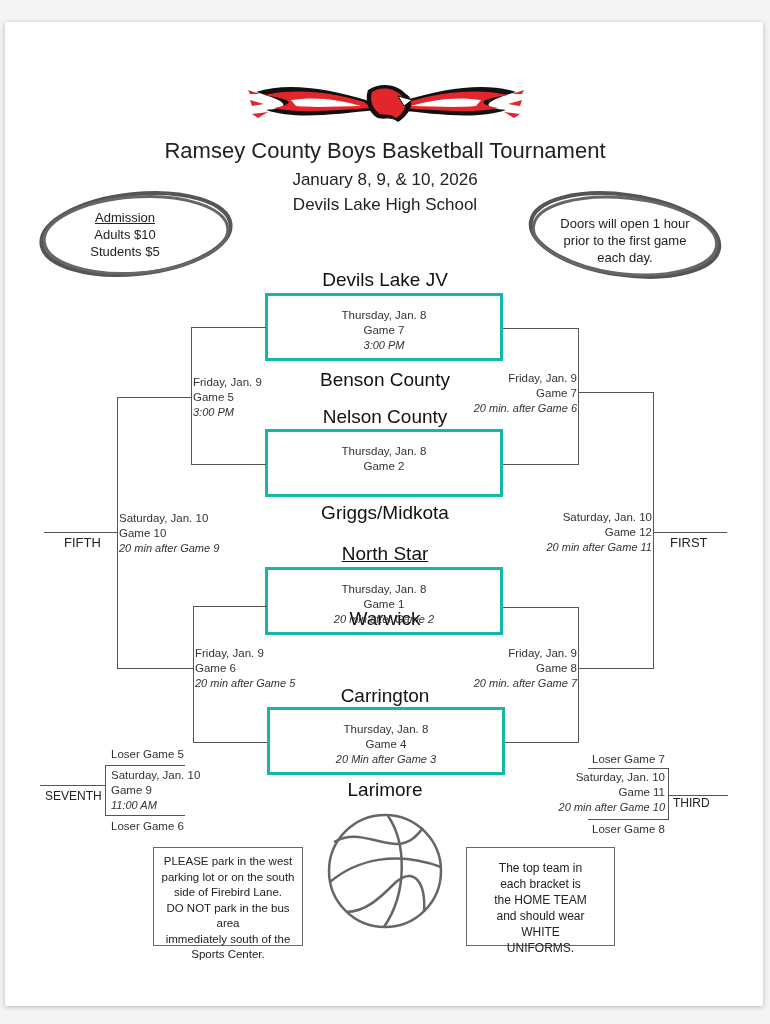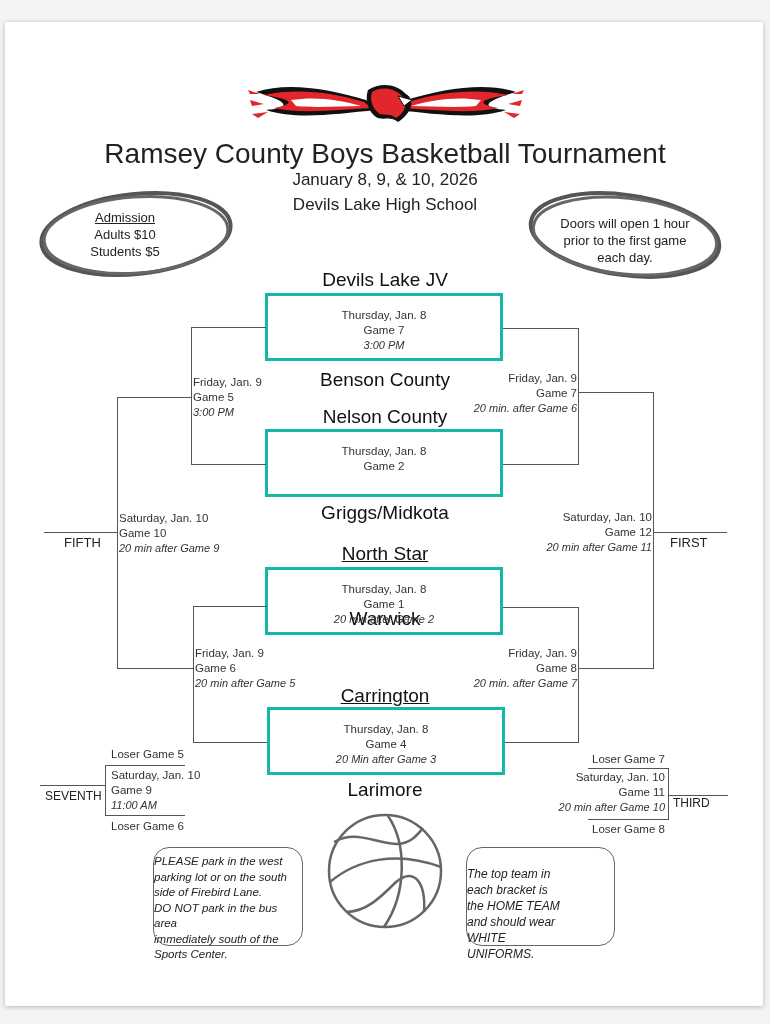--- a/index.html
+++ b/index.html
@@ -1,33 +1,33 @@
 <!DOCTYPE html>
 <html><head>
 <meta charset="utf-8">
 <style>
   html,body{margin:0;padding:0;}
   body{width:770px;height:1024px;background:#f4f4f4;position:relative;overflow:hidden;font-family:"Liberation Sans",sans-serif;color:#222;}
   .page{position:absolute;left:5px;top:22px;width:758px;height:984px;background:#fff;box-shadow:0 1px 5px rgba(0,0,0,0.25);border-radius:2px;}
   .abs{position:absolute;}
   .logo{left:246px;top:80px;width:280px;height:50px;}
   .title{left:0;width:770px;text-align:center;}
-  .t1{top:138px;font-size:28px;color:#222;}
+  .t1{top:138px;font-size:22px;color:#222;}
   .t2{top:170px;font-size:17px;}
   .t3{top:195px;font-size:17px;}
   .oval-text{text-align:center;font-size:13px;line-height:17px;color:#222;}
   .team{left:250px;width:270px;text-align:center;font-size:19px;color:#111;}
   .gbox{left:265px;width:238px;height:68px;border:3px solid #14b8a6;box-sizing:border-box;text-align:center;font-size:11.5px;line-height:15px;padding-top:12px;color:#333;}
   .gbox .it{font-style:italic;font-size:11px;}
   .line{position:absolute;background:#555;}
   .info{font-size:11.5px;line-height:15px;color:#333;}
   .info .it{font-style:italic;font-size:11px;}
   .r{text-align:right;}
   .place{font-size:13px;color:#222;}
-  .note{border:1.5px solid #666;border-radius:16px;box-sizing:border-box;text-align:left;font-size:11.5px;line-height:15.5px;color:#222;padding-top:6px;font-style:italic;}
+  .note{border:1.5px solid #666;border-radius:0;box-sizing:border-box;text-align:center;font-size:11.5px;line-height:15.5px;color:#222;padding-top:6px;}
 </style>
 </head>
 <body>
 
 <div class="page"></div>
 
 <svg class="abs logo" viewBox="0 0 280 50">
   <g>
     <path d="M10 12 C40 2,80 8,120 20 L130 30 C90 34,50 40,20 30 C40 28,50 24,10 12Z" fill="#111"></path>
     <path d="M18 15 C50 8,85 12,118 22 L126 28 C90 30,55 34,28 28 C48 24,50 20,18 15Z" fill="#e3262b"></path>
@@ -66,21 +66,21 @@
   <div>prior to the first game</div>
   <div>each day.</div>
 </div>
 
 <div class="abs team" style="top:269px;">Devils Lake JV</div>
 <div class="abs team" style="top:369px;">Benson County</div>
 <div class="abs team" style="top:406px;">Nelson County</div>
 <div class="abs team" style="top:502px;">Griggs/Midkota</div>
 <div class="abs team" style="top:543px;text-decoration:underline;">North Star</div>
 <div class="abs team" style="top:608px;">Warwick</div>
-<div class="abs team" style="top:685px;text-decoration:underline;">Carrington</div>
+<div class="abs team" style="top:685px;">Carrington</div>
 <div class="abs team" style="top:779px;">Larimore</div>
 
 <div class="abs gbox" style="top:293px;">
   <div>Thursday, Jan. 8</div>
   <div>Game 7</div>
   <div class="it">3:00 PM</div>
 </div>
 <div class="abs gbox" style="top:429px;">
   <div>Thursday, Jan. 8</div>
   <div>Game 2</div>
@@ -195,20 +195,20 @@
 </svg>
 
 <div class="abs note" style="left:153px;top:847px;width:150px;height:99px;">
   <div>PLEASE park in the west</div>
   <div>parking lot or on the south</div>
   <div>side of Firebird Lane.</div>
   <div>DO NOT park in the bus area</div>
   <div>immediately south of the</div>
   <div>Sports Center.</div>
 </div>
-<div class="abs note" style="left:466px;top:847px;width:149px;height:99px;font-size:12px;line-height:16px;padding-top:18px;">
+<div class="abs note" style="left:466px;top:847px;width:149px;height:99px;font-size:12px;line-height:16px;padding-top:12px;">
   <div>The top team in</div>
   <div>each bracket is</div>
   <div>the HOME TEAM</div>
   <div>and should wear</div>
   <div>WHITE</div>
   <div>UNIFORMS.</div>
 </div>
 
 </body></html>

